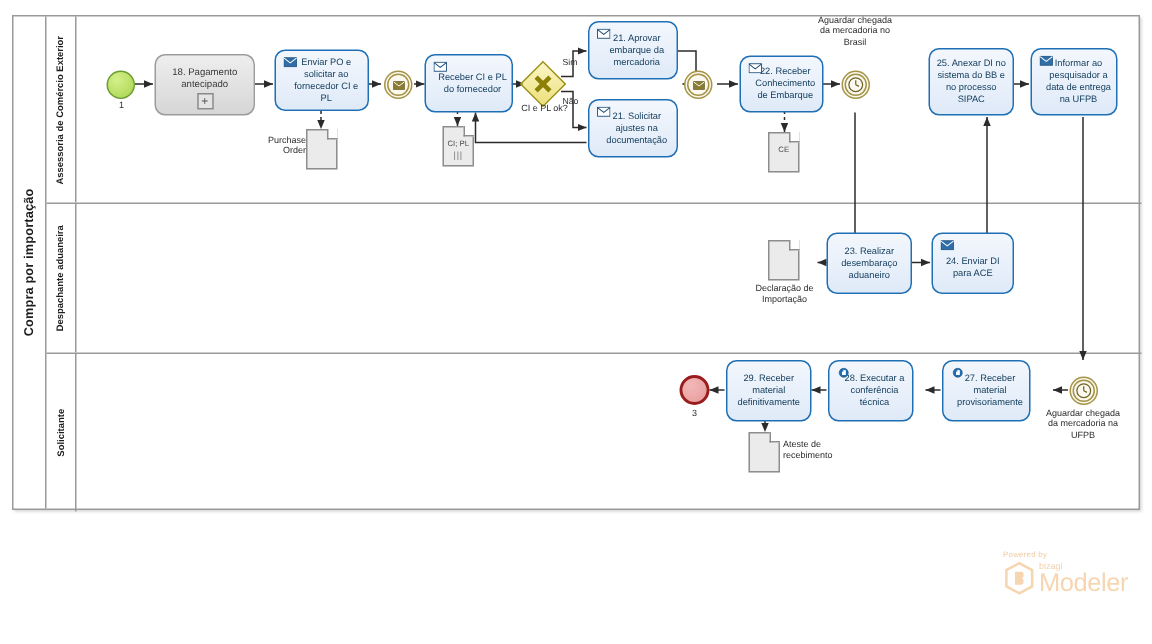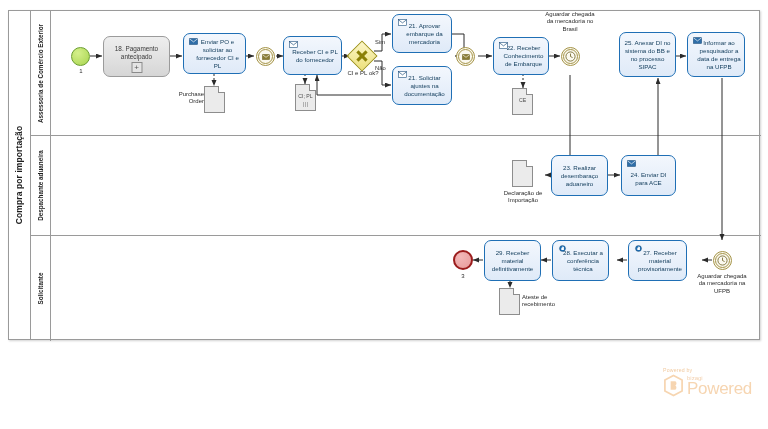--- a/index.html
+++ b/index.html
@@ -521,18 +521,18 @@
 
   <div class="brand">
     <div class="powered">Powered by</div>
     <div class="brand-row">
       <svg width="21" height="23" viewBox="0 0 22 24">
         <path d="M11,1.5 L20,6.3 L20,17.7 L11,22.5 L2,17.7 L2,6.3 Z" fill="none" stroke="#f6d3ad" stroke-width="1.8"></path>
         <path d="M8,7.5 L8,16.5 L13,16.5 a3,3 0 0 0 0,-4.6 a2.7,2.7 0 0 0 0,-4.4 Z" fill="#f6d3ad"></path>
       </svg>
       <span class="brand-word">
         <span class="bizagi">bizagi</span>
-        <span class="modeler">Powered</span>
+        <span class="modeler">Modeler</span>
       </span>
     </div>
   </div>
 
 </div>
 
 </body></html>

